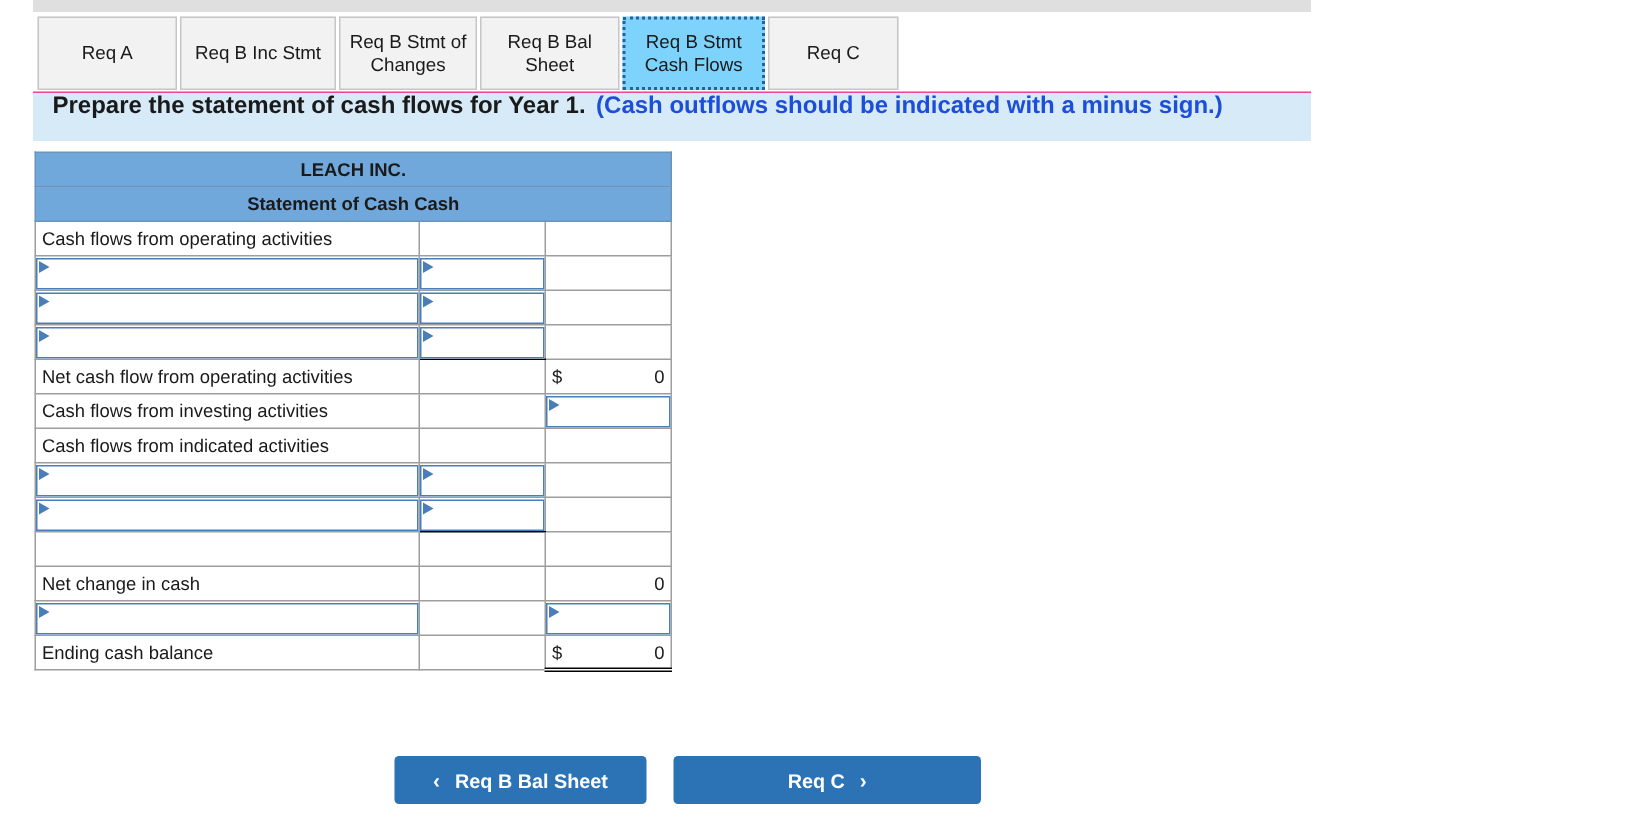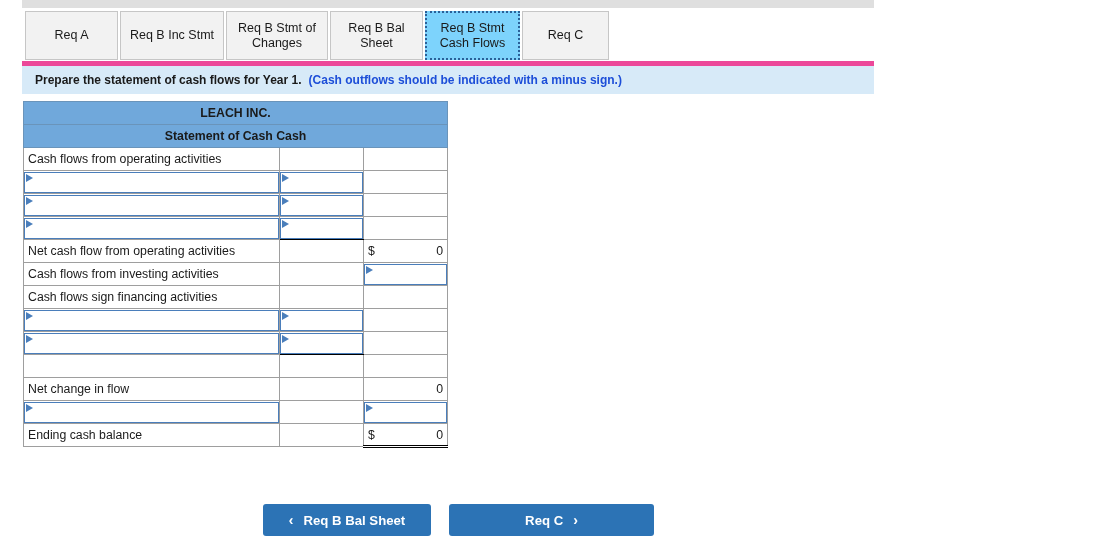--- a/index.html
+++ b/index.html
@@ -41,41 +41,41 @@
     justify-content: center;
     text-align: center;
     font-size: 12.5px;
     color: #1a1a1a;
     line-height: 15px;
     padding: 0 6px;
     cursor: pointer;
   }
   .tab.w1 { width: 93px; }
   .tab.w2 { width: 104px; }
-  .tab.w3 { width: 102px; }
+  .tab.w3 { width: 92px; }
   .tab.w4 { width: 93px; }
   .tab.w5 { width: 95px; }
   .tab.w6 { width: 87px; }
   .tab.active {
     background: #7dd3fc;
     border: 2px dotted #2a6099;
     color: #1a1a1a;
   }
 
   
   .banner {
     position: absolute;
     left: 22px; top: 61px;
     width: 852px; height: 33px;
     background: #d7eaf8;
-    border-top: 5px solid #ec4899;
-    display: flex;
-    align-items: center;
+    border-top: 1px solid #ec4899;
+    display: flex;
+    align-items: flex-start;
     padding-left: 13px;
-    font-size: 12px;
+    font-size: 16px;
     font-weight: bold;
     color: #1a1a1a;
   }
   .banner .hint {
     color: #1d4ed8;
     font-weight: bold;
     margin-left: 7px;
   }
 
   
@@ -265,21 +265,21 @@
 
       <tr>
         <td class="lbl">Cash flows from investing activities</td>
         <td></td>
         <td class="sel">
           <div class="selbox"></div>
         </td>
       </tr>
 
       <tr>
-        <td class="lbl">Cash flows sign financing activities</td>
+        <td class="lbl">Cash flows from indicated activities</td>
         <td></td>
         <td></td>
       </tr>
 
       <tr>
         <td class="sel">
           <div class="selbox"></div>
         </td>
         <td class="sel">
           <div class="selbox"></div>
@@ -298,21 +298,21 @@
       </tr>
 
 
       <tr>
         <td class="lbl"></td>
         <td></td>
         <td></td>
       </tr>
 
       <tr>
-        <td class="lbl">Net change in flow</td>
+        <td class="lbl">Net change in cash</td>
         <td></td>
         <td class="num-only">0</td>
       </tr>
 
       <tr>
         <td class="sel">
           <div class="selbox"></div>
         </td>
         <td></td>
         <td class="sel">

